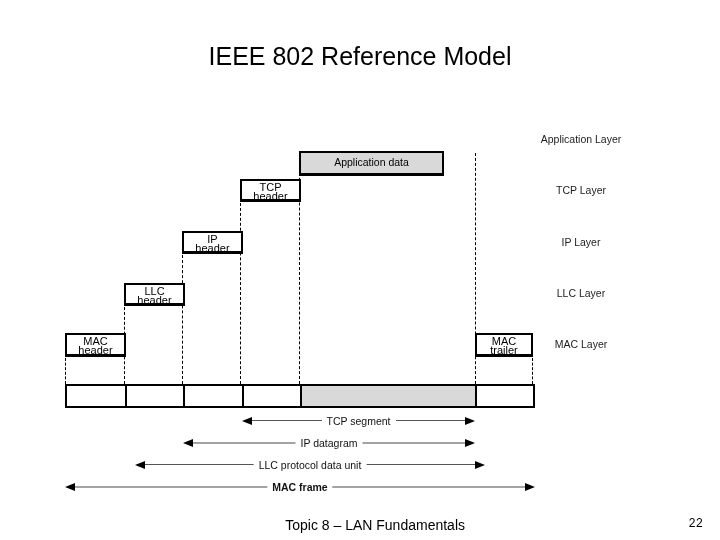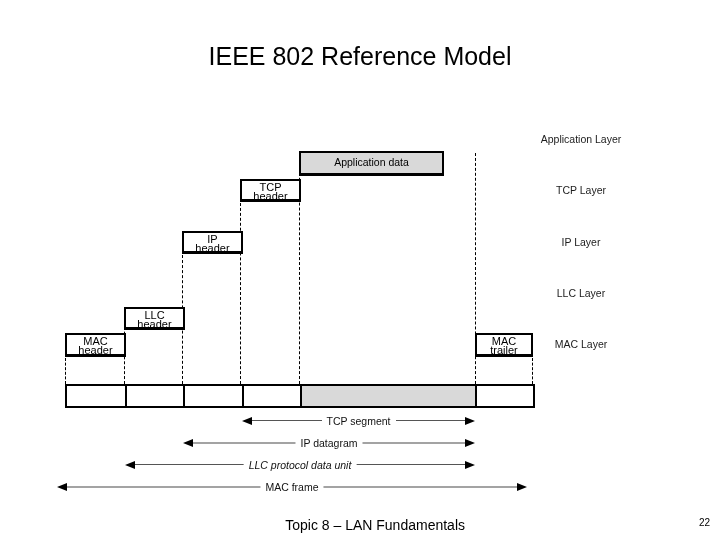--- a/index.html
+++ b/index.html
@@ -43,21 +43,21 @@
     text-align: center;
     color: #000000;
     z-index: 2;
   }
   .box .l1, .box .l2 { display: block; font-size: 11px; line-height: 9px; }
   .box .l1 { margin-top: 2px; }
   .box-app  { left: 299px; top: 128px; width: 145px; height: 25px;
               background: var(--fill-gray, #d9d9d9); font-size: 10.5px; line-height: 19px; margin-top: 23px; }
   .box-tcp  { left: 240px; top: 179px; width: 61px; height: 23px; }
   .box-ip   { left: 182px; top: 231px; width: 61px; height: 23px; }
-  .box-llc  { left: 124px; top: 283px; width: 61px; height: 23px; margin-top: 24px; }
+  .box-llc  { left: 124px; top: 283px; width: 61px; height: 23px; }
   .box-mach { left: 65px;  top: 333px; width: 61px; height: 24px; }
   .box-mact { left: 475px; top: 333px; width: 58px; height: 24px; }
   
   .bar {
     position: absolute;
     left: 65px; top: 384px;
     width: 470px; height: 24px;
     box-sizing: border-box;
     border: 2px solid #000000;
     background: #ffffff;
@@ -105,36 +105,36 @@
     position: absolute; left: 50%; top: 50%;
     transform: translate(-50%, -50%);
     background: #ffffff;
     padding: 0 5px;
     font-size: 10.5px;
     color: #111111;
     white-space: nowrap;
   }
   .arr-tcp { left: 242px; width: 233px; top: 414px; }
   .arr-ip  { left: 183px; width: 292px; top: 436px; }
-  .arr-llc { left: 125px; width: 350px; top: 458px; font-style: italic; }
-  .arr-mac { left: 57px;  width: 470px; top: 480px; }
+  .arr-llc { left: 135px; width: 350px; top: 458px; }
+  .arr-mac { left: 65px;  width: 470px; top: 480px; font-weight: bold; }
   
   .footer-topic {
     position: absolute;
     left: 265px; width: 200px; top: 517px;
     text-align: right;
     font-family: Liberation Sans, sans-serif;
     font-size: 14px;
     color: #000000;
   }
   .footer-page {
     position: absolute;
-    right: 10px; top: 517px;
-    font-family: Liberation Sans, sans-serif;
-    font-size: 10px;
+    right: 17px; top: 517px;
+    font-family: Liberation Mono, monospace;
+    font-size: 12px;
     color: #000000;
   }
 </style>
 </head>
 <body>
 
 <div class="slide">
 
   <div class="title">IEEE 802 Reference Model</div>
 

